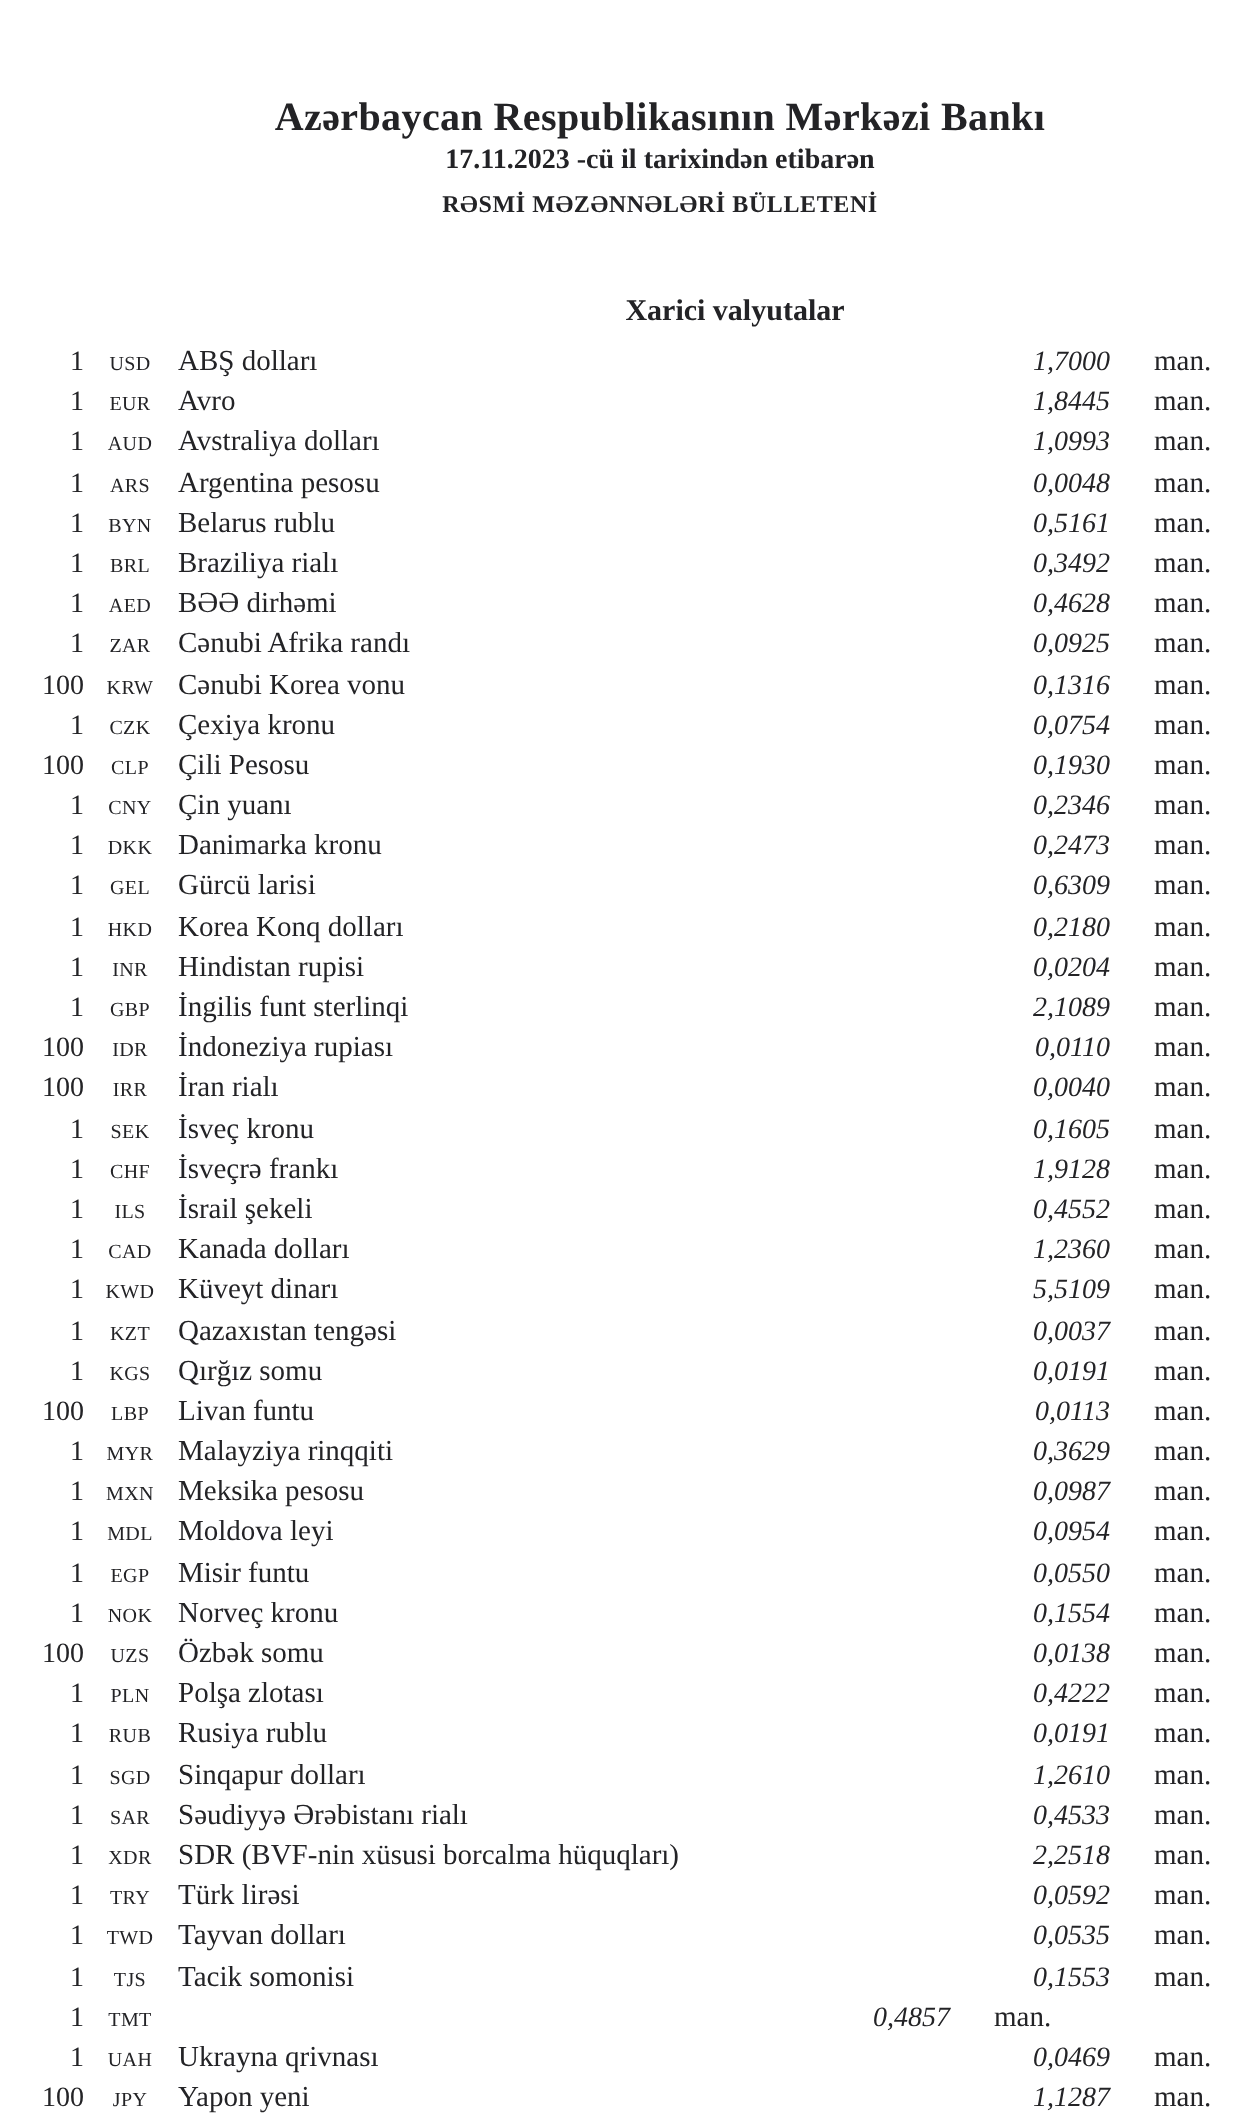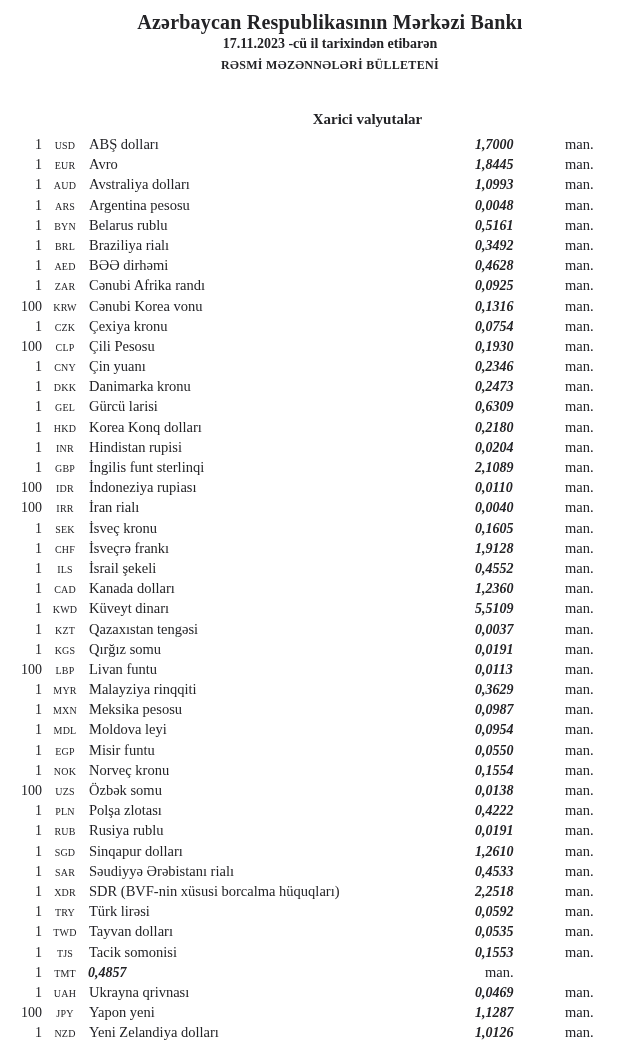--- a/index.html
+++ b/index.html
@@ -19,20 +19,21 @@
     width: 620px;
     height: 1061px;
     background: #ffffff;
   }
 
   
   .doc-header {
     padding-top: 10px;
     padding-left: 40px; 
     text-align: center;
+    margin-top: 37px;
   }
   .doc-title {
     font-size: 20px;
     font-weight: bold;
     line-height: 24px;
     letter-spacing: 0.2px;
   }
   .doc-date {
     font-size: 14px;
     font-weight: bold;
@@ -83,28 +84,28 @@
     font-size: 10px;
     letter-spacing: 0.2px;
   }
   .cell-name {
     text-align: left;
     padding-left: 1px;
     white-space: nowrap;
     overflow: hidden;
   }
   .cell-rate {
-    text-align: left;
-    font-weight: bold;
+    text-align: right;
+    font-weight: normal;
     font-style: italic;
     font-size: 14px;
   }
   .cell-unit {
     text-align: left;
-    padding-left: 10px;
+    padding-left: 22px;
     font-size: 14.5px;
   }
 </style>
 </head>
 <body>
 
 <div class="page">
 
   <div class="doc-header">
     <div class="doc-title">Azərbaycan Respublikasının Mərkəzi Bankı</div>

